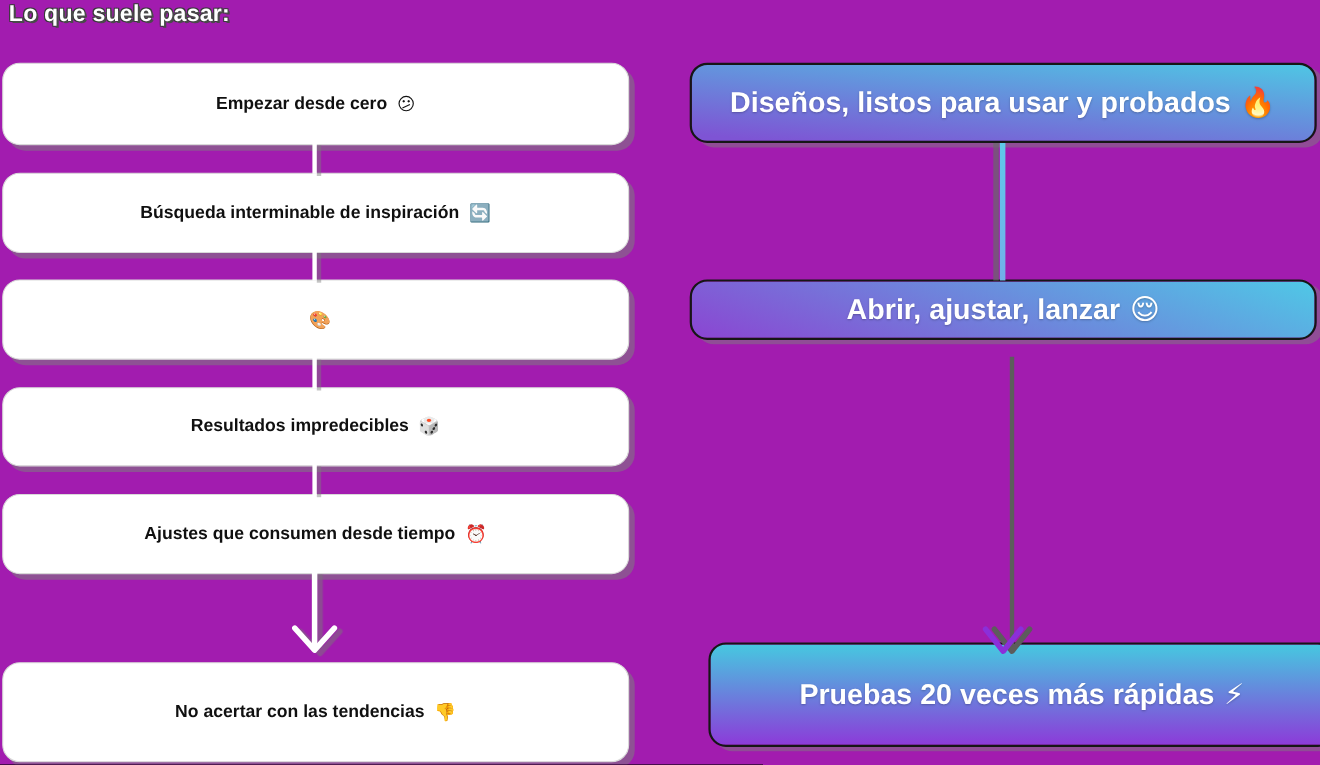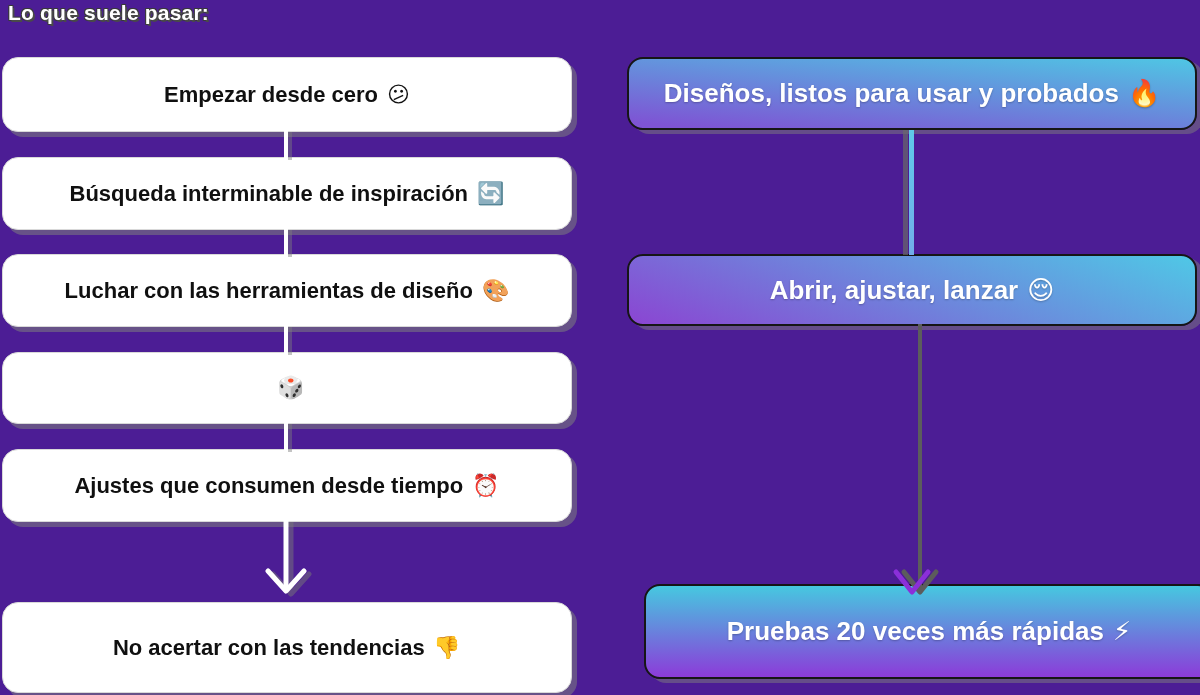--- a/index.html
+++ b/index.html
@@ -1,35 +1,35 @@
 <!DOCTYPE html>
 <html><head>
 <meta charset="utf-8">
 <style>
   html, body { margin:0; padding:0; background:#000; }
   .stage {
-    position:relative; width:1200px; height:695px; background:#4c1d95;
+    position:relative; width:1200px; height:695px; background:#a21caf;
     overflow:hidden; font-family:"Liberation Sans", "DejaVu Sans", sans-serif;
   }
   .heading {
     position:absolute; top:1px; margin:0;
     font-size:21px; font-weight:800; color:#ffffff; letter-spacing:0.2px;
     text-shadow: 2px 2px 0 #4a4a4a, -1px -1px 0 #3a3a3a, 1px -1px 0 #3a3a3a,
                  -1px 1px 0 #3a3a3a, 1px 1px 0 #3a3a3a;
     white-space:nowrap;
   }
   .heading.left  { left:8px; }
   .heading.right { left:627px; }
 
   .box {
     position:absolute; left:2px; width:568px;
     background:#ffffff; border:1px solid #d9d9d9; border-radius:16px;
     box-shadow: 5px 5px 0 rgba(125,125,125,0.55);
     display:flex; align-items:center; justify-content:center;
-    font-size:22px; font-weight:700; color:#101010; white-space:nowrap;
+    font-size:16px; font-weight:700; color:#101010; white-space:nowrap;
   }
   .gbox {
     position:absolute; left:627px; width:570px;
     border:2px solid #161616; border-radius:16px; box-sizing:border-box;
     box-shadow: 6px 4px 0 rgba(125,125,125,0.5);
     display:flex; align-items:center; justify-content:center;
     font-size:26px; font-weight:700; color:#ffffff; white-space:nowrap;
     text-shadow: 0 1px 2px rgba(0,0,0,0.25);
   }
   .grad-a { background:linear-gradient(185deg, #4FC6E4 0%, #7E54D4 95%); }
@@ -58,24 +58,24 @@
 
   <div class="box" style="top:57px;height:73px;">
     <span>Empezar desde cero</span>
     <span class="emoji">😕</span>
   </div>
   <div class="box" style="top:157px;height:71px;">
     <span>Búsqueda interminable de inspiración</span>
     <span class="emoji">🔄</span>
   </div>
   <div class="box" style="top:254px;height:71px;">
-    <span>Luchar con las herramientas de diseño</span>
     <span class="emoji">🎨</span>
   </div>
   <div class="box" style="top:352px;height:70px;">
+    <span>Resultados impredecibles</span>
     <span class="emoji">🎲</span>
   </div>
   <div class="box" style="top:449px;height:71px;">
     <span>Ajustes que consumen desde tiempo</span>
     <span class="emoji">⏰</span>
   </div>
   <div class="box" style="top:602px;height:89px;">
     <span>No acertar con las tendencias</span>
     <span class="emoji">👎</span>
   </div>
@@ -87,21 +87,21 @@
 
   <svg class="arrow-svg" style="left:263px;top:519px;filter:drop-shadow(5px 3px 0 rgba(120,120,120,0.5));" width="46" height="80" viewBox="0 0 46 80">
     <line x1="23" y1="0" x2="23" y2="72" stroke="#ffffff" stroke-width="5"></line>
     <polyline points="5,52 23,72 41,52" fill="none" stroke="#ffffff" stroke-width="5" stroke-linecap="round" stroke-linejoin="round"></polyline>
   </svg>
 
   <div class="gbox grad-a" style="top:57px;height:73px;">
     <span>Diseños, listos para usar y probados</span>
     <span class="emoji">🔥</span>
   </div>
-  <div class="gbox grad-b" style="top:254px;height:72px;border-radius:16px;">
+  <div class="gbox grad-b" style="top:254px;height:55px;border-radius:16px;">
     <span>Abrir, ajustar, lanzar</span>
     <span class="emoji">😌</span>
   </div>
   <div class="gbox grad-c" style="top:584px;height:95px;margin-left:17px;">
     <span>Pruebas 20 veces más rápidas</span>
     <span class="emoji">⚡</span>
   </div>
 
   <div class="conn-cyan" style="top:130px;height:125px;"></div>
 

